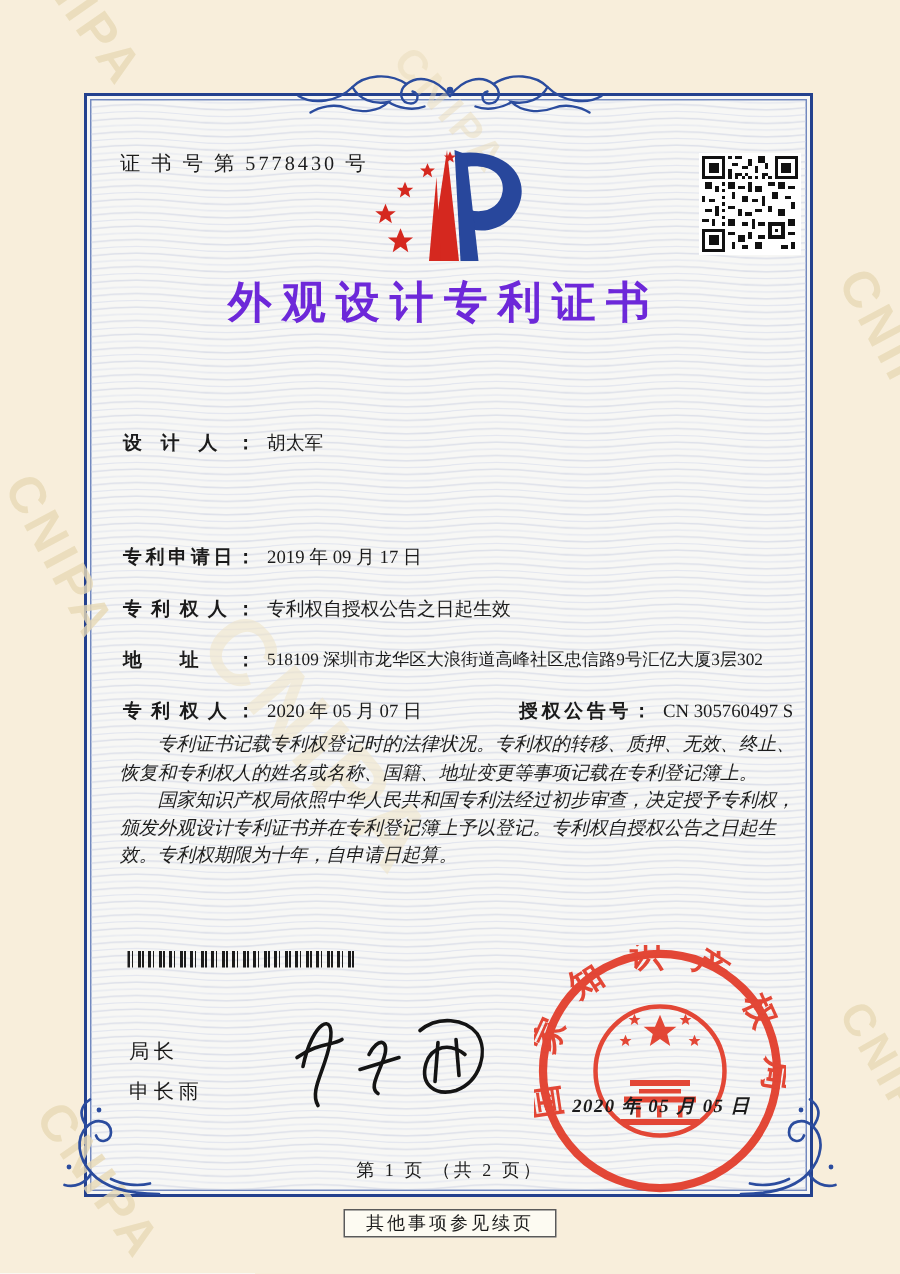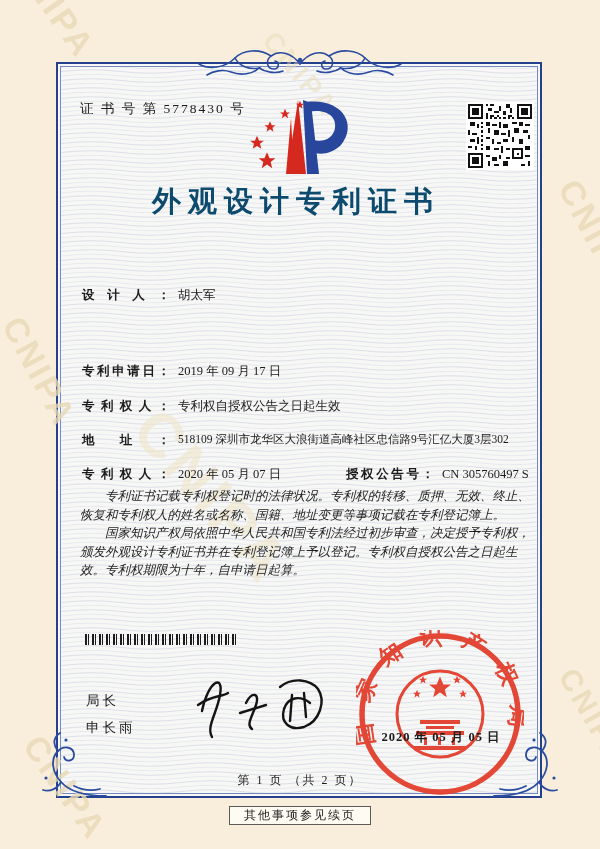--- a/index.html
+++ b/index.html
@@ -18,21 +18,21 @@
   .waves{position:absolute;inset:0;width:100%;height:100%;}
 
   .content{position:absolute;inset:0;z-index:2;}
 
   .cert-no{position:absolute;left:80px;top:100px;font-size:13.5px;letter-spacing:2px;color:#1c1c1c;}
 
   .logo{position:absolute;left:240px;top:94px;width:120px;height:88px;}
   .qr{position:absolute;left:466px;top:102px;width:64px;height:64px;background:#fff;padding:2px;}
 
   .title{position:absolute;left:0;top:182px;width:592px;text-align:center;
-         font-size:29px;font-weight:bold;letter-spacing:7px;color:#0c4a6e;}
+         font-size:29px;font-weight:bold;letter-spacing:7px;color:#6d28d9;}
 
   .row{position:absolute;left:82px;width:450px;font-size:12.5px;color:#1b1b1b;white-space:nowrap;}
   .lbl{display:inline-block;width:88px;text-align:justify;text-align-last:justify;
        font-weight:bold;vertical-align:top;}
   .val{margin-left:8px;font-weight:normal;}
   .small-val{font-size:11.5px;letter-spacing:0;}
   .grant-date{display:inline-block;width:150px;margin-left:8px;}
   .lbl2{display:inline-block;width:88px;text-align:justify;text-align-last:justify;
         font-weight:bold;margin-left:18px;}
 
@@ -44,21 +44,21 @@
     background:repeating-linear-gradient(90deg,
       #1c1c1c 0 2px,transparent 2px 3px,#1c1c1c 3px 4px,transparent 4px 7px,
       #1c1c1c 7px 9px,transparent 9px 10px,#1c1c1c 10px 11px,transparent 11px 14px);}
 
   .signer-title{position:absolute;left:86px;top:692px;font-size:13.5px;letter-spacing:3px;color:#1b1b1b;}
   .signer-name{position:absolute;left:86px;top:719px;font-size:13.5px;letter-spacing:3px;color:#1b1b1b;}
   .signature{position:absolute;left:188px;top:665px;width:160px;height:88px;}
 
   .seal{position:absolute;left:356px;top:630px;width:168px;height:168px;z-index:3;}
   .seal-date{position:absolute;left:358px;top:729px;width:166px;text-align:center;
-             font-size:12.5px;font-weight:bold;letter-spacing:1px;color:#1b1b1b;z-index:4;}
+             font-size:12.5px;font-weight:bold;letter-spacing:1px;color:#1b1b1b;z-index:4;font-style:italic;}
 
   .page-num{position:absolute;left:0;top:772px;width:600px;text-align:center;
             font-size:12px;letter-spacing:2px;color:#1c1c1c;}
   .note-box{position:absolute;left:50%;top:806px;transform:translateX(-50%);
             border:1px solid #5a5a5a;background:#fdfbf2;padding:0 14px;
             font-size:12px;letter-spacing:2px;color:#1c1c1c;z-index:4;white-space:nowrap;}
 
   .ornament-top{position:absolute;left:195px;top:44px;width:210px;height:40px;z-index:2;}
   .corner{position:absolute;width:72px;height:70px;z-index:2;}
   .corner-bl{left:38px;top:732px;}

